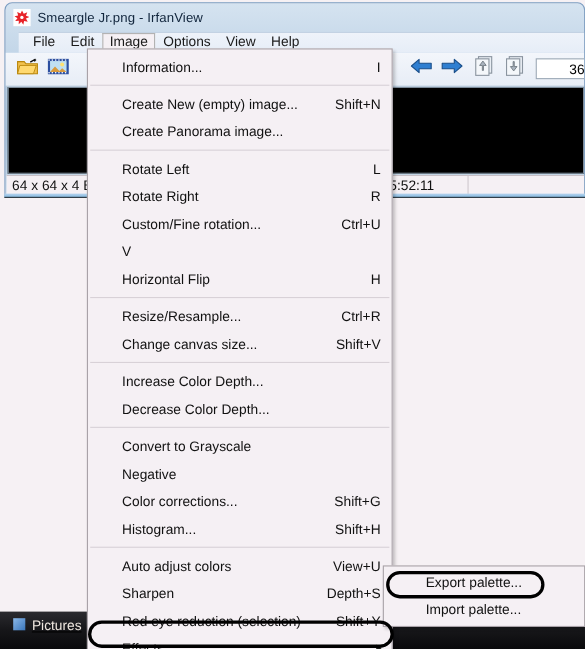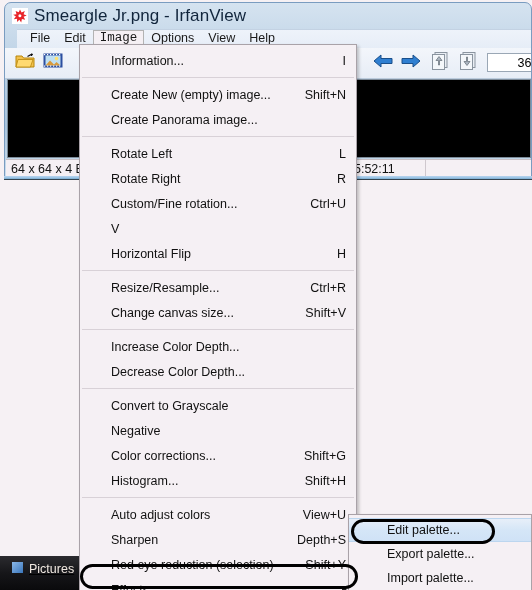--- a/index.html
+++ b/index.html
@@ -47,21 +47,21 @@
     padding-left: 7px;
   }
   #app-icon {
     width: 16px; height: 16px;
     margin-right: 6px;
     position: relative;
     flex: 0 0 auto;
   }
   #app-icon svg { display:block; }
   #title-text {
-    font-size: 17px;
+    font-size: 12px;
     color: #11253c;
     letter-spacing: 0.1px;
     white-space: nowrap;
   }
 
   
   #menubar {
     position: absolute;
     left: 12px;
     top: 26px;
@@ -83,21 +83,20 @@
     line-height: 13px;
   }
   .menu-item.active {
     background: #f5f0f4;
     border-left: 1px solid #b3b3b3;
     border-right: 1px solid #b3b3b3;
     border-top: 1px solid #b3b3b3;
     padding: 1px 6px 4px 6px;
     position: relative;
     z-index: 12;
-    font-family: Liberation Mono, monospace;
   }
 
   
   #toolbar {
     position: absolute;
     left: 0;
     top: 45px;
     width: 528px;
     height: 31px;
     background: linear-gradient(to bottom, #f3f6fb 0%, #e7edf6 100%);
@@ -514,23 +513,20 @@
     <span class="accel">Shift+Y</span>
   </div>
   <div class="row">
     <span class="label">Effects</span>
     <span class="arrow"></span>
   </div>
 
 </div>
 
 <div id="submenu">
-  <div class="row sel">
-    <span class="label">Edit palette...</span>
-  </div>
   <div class="row">
     <span class="label">Export palette...</span>
   </div>
   <div class="row">
     <span class="label">Import palette...</span>
   </div>
 </div>
 
 <div class="annot" id="annot-palette"></div>
 <div class="annot" id="annot-edit"></div>

